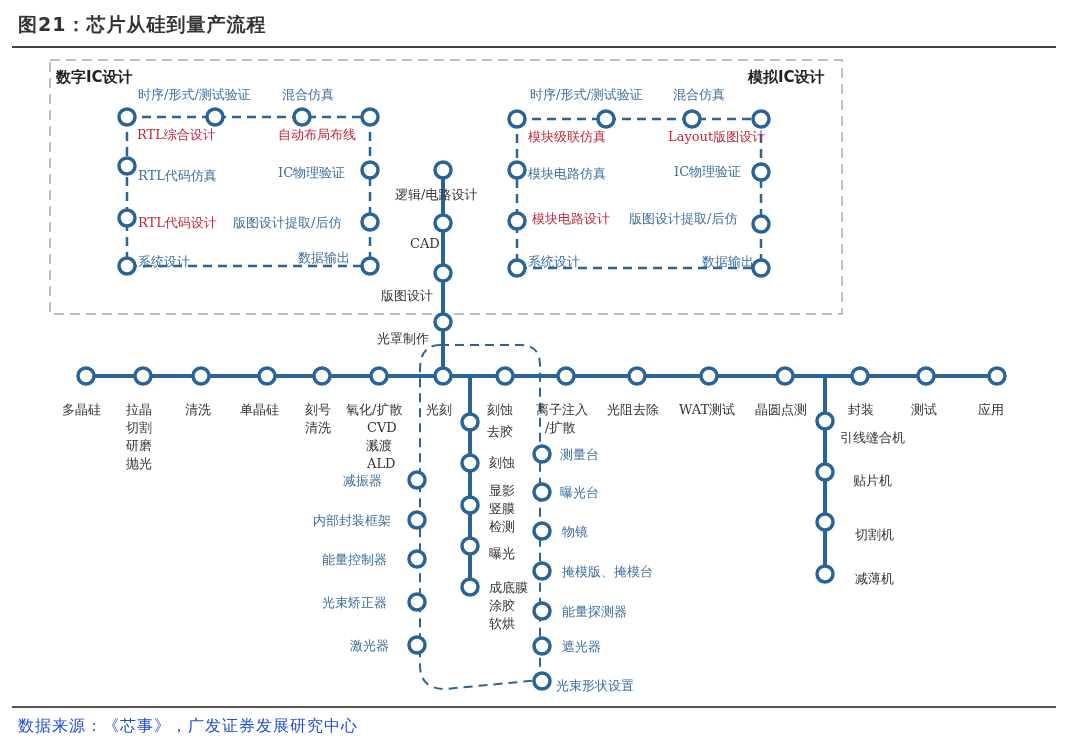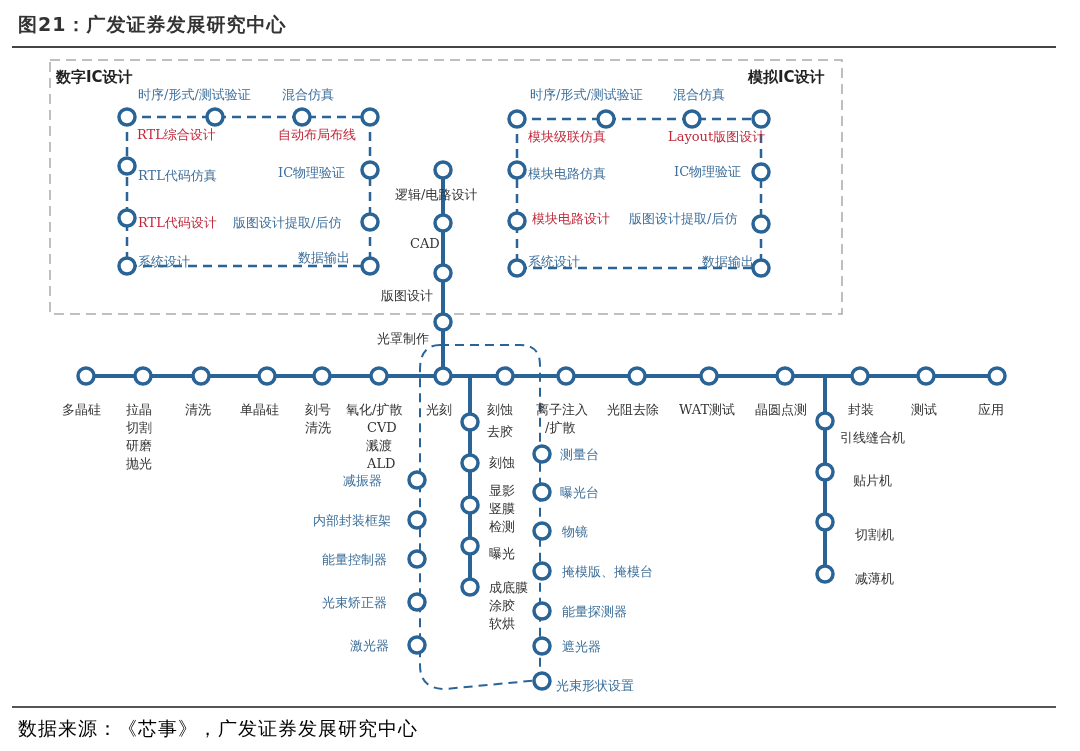--- a/index.html
+++ b/index.html
@@ -2,31 +2,31 @@
 <html><head>
 <meta charset="utf-8">
 <style>
   html, body { margin: 0; padding: 0; background: #ffffff; }
   body { width: 1080px; height: 751px; position: relative; overflow: hidden;
          font-family: "DejaVu Serif", "Liberation Serif", serif; }
   .title { position: absolute; left: 18px; top: 12px; font-family: "DejaVu Sans", "Liberation Sans", sans-serif;
            font-size: 19px; font-weight: bold; color: #333; letter-spacing: 1px; }
   .title-rule { position: absolute; left: 12px; right: 24px; top: 46px; height: 2px; background: #444; }
   .footer-rule { position: absolute; left: 12px; right: 24px; top: 706px; height: 2px; background: #555; }
-  .footer { position: absolute; left: 18px; top: 716px; font-size: 19px; color: #000000; letter-spacing: 1px; }
+  .footer { position: absolute; left: 18px; top: 716px; font-size: 16px; color: #1d4ed8; letter-spacing: 1px; }
   svg#diagram { position: absolute; left: 0; top: 0; }
   .lbl { font-size: 13px; fill: #333; font-family: "DejaVu Serif", "Liberation Serif", serif; }
   .lbl-blue { fill: #3d6f9a; }
   .lbl-red { fill: #c0283a; }
   .box-title { font-size: 15px; font-weight: bold; fill: #222; font-family: "DejaVu Sans", "Liberation Sans", sans-serif; }
 </style>
 </head>
 <body>
 
-<div class="title">图21：广发证券发展研究中心</div>
+<div class="title">图21：芯片从硅到量产流程</div>
 <div class="title-rule"></div>
 
 <svg id="diagram" width="1080" height="751">
 
   <rect x="50" y="60" width="792" height="254" fill="none" stroke="#aaaaaa" stroke-width="1.5" stroke-dasharray="10,6"></rect>
 
   <g>
     <text class="box-title" x="56" y="82">数字IC设计</text>
     <text class="lbl lbl-blue" x="138" y="99">时序/形式/测试验证</text>
     <text class="lbl lbl-blue" x="282" y="99">混合仿真</text>

